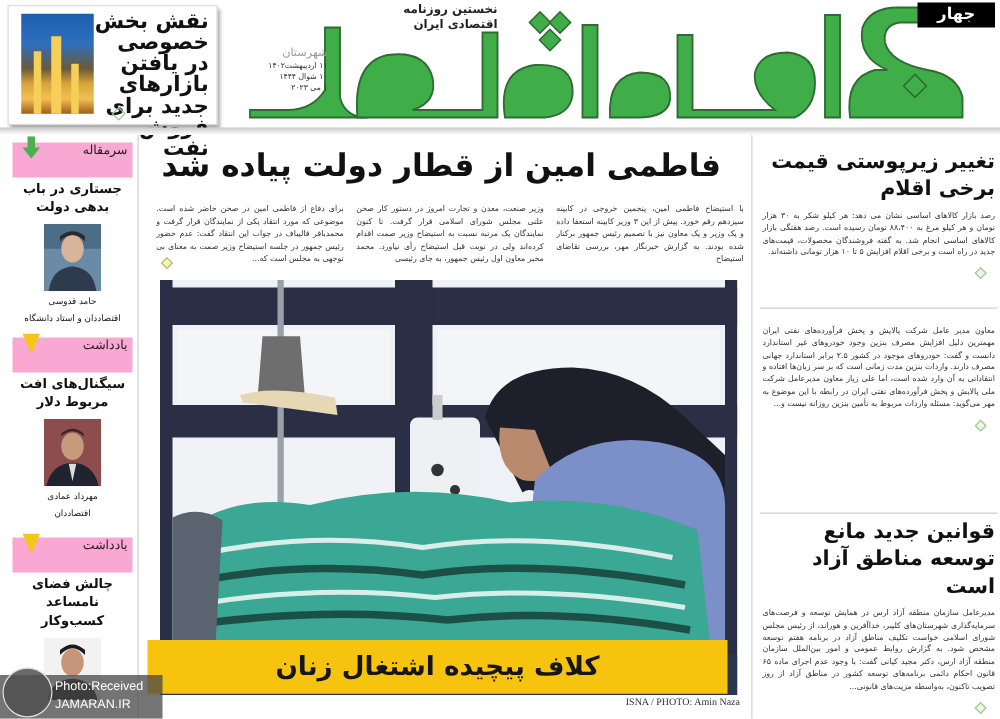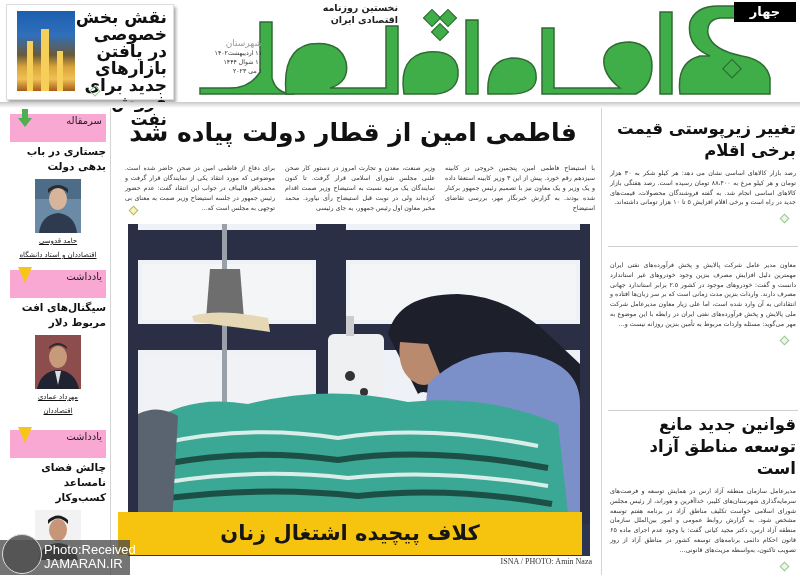--- a/index.html
+++ b/index.html
@@ -34,23 +34,23 @@
   .issue-line { font-size: 6.5px; line-height: 9px; color: #333; }
   .issue-line::before { content: "●"; color: #c0304a; font-size: 5px; margin-left: 2px; }
 
   
   .left-col { position: absolute; left: 0; top: 108px; width: 110px; height: 467px; background: #fff; }
   .left-col-border { position: absolute; left: 110px; top: 108px; width: 1px; height: 467px; background: #d4d4d4; }
   .op-section { position: absolute; left: 10px; width: 96px; }
   .op-header { height: 28px; background: #f9a8d4; position: relative; }
   .op-header-label { position: absolute; right: 4px; top: 1px; font-size: 10px; color: #222; }
   .op-arrow { position: absolute; left: 8px; top: -5px; width: 14px; height: 18px; }
-  .op-title { font-weight: bold; font-size: 10.5px; line-height: 15px; margin-top: 2px; }
+  .op-title { text-align: center; font-weight: bold; font-size: 10.5px; line-height: 15px; margin-top: 2px; }
   .op-photo { margin: 5px auto 0; width: 46px; height: 54px; position: relative; overflow: hidden; }
-  .op-name { text-align: center; font-size: 7px; line-height: 11px; margin-top: 3px; text-decoration: underline; }
+  .op-name { text-align: center; font-size: 7px; line-height: 11px; margin-top: 3px; }
 
   
   .main-headline { position: absolute; left: 118px; top: 116px; width: 470px; text-align: center;
     font-weight: bold; font-size: 25px; line-height: 34px; color: #111; direction: rtl; }
   .main-body { position: absolute; left: 125px; top: 163px; width: 470px; height: 55px; direction: rtl; }
   .body-col { position: absolute; top: 0; width: 150px; font-size: 6.3px; line-height: 10px; color: #333; text-align: justify; }
   .lead-mark { display: inline-block; width: 7px; height: 7px; border: 1px solid #b9b76a; background: #f7f3c2; transform: rotate(45deg); }
 
   .main-photo { position: absolute; left: 128px; top: 224px; width: 462px; height: 332px; overflow: hidden; background: #e9edf2; }
   .photo-caption-band { position: absolute; left: 118px; top: 512px; width: 464px; height: 43px; background: #f6c40f; }
@@ -63,21 +63,21 @@
   .right-col-border { position: absolute; left: 601px; top: 108px; width: 1px; height: 467px; background: #d4d4d4; }
   .story { position: absolute; left: 610px; width: 186px; direction: rtl; }
   .story-title { text-align: right; font-weight: bold; font-size: 16.5px; line-height: 22px; color: #111; }
   .story-body { font-size: 6.3px; line-height: 9.8px; color: #333; text-align: justify; margin-top: 6px; }
   .story-mark { display: inline-block; width: 7px; height: 7px; border: 1px solid #9cc78f; background: #eef7e6; transform: rotate(45deg); margin: 4px 8px 0 0; }
   .story-sep { position: absolute; left: 608px; width: 190px; height: 1px; background: #cfcfcf; }
 
   
   .watermark { position: absolute; left: 0; top: 540px; width: 130px; height: 35px; background: rgba(70,70,70,0.75); }
   .wm-circle { position: absolute; left: 2px; top: -6px; width: 40px; height: 40px; border-radius: 50%; background: rgba(80,80,80,0.85); border: 1.5px solid #ddd; }
-  .wm-text { position: absolute; left: 44px; top: 3px; direction: ltr; color: #fff; font-size: 13px; line-height: 14px; font-family: "Liberation Sans", sans-serif; }
+  .wm-text { position: absolute; left: 44px; top: 3px; direction: ltr; color: #fff; font-size: 10px; line-height: 14px; font-family: "Liberation Sans", sans-serif; }
 </style>
 </head>
 <body>
 
 <div class="masthead">
 
   <div class="promo-box">
     <div class="promo-photo">
       <div class="tower" style="left:10px;height:50px;"></div>
       <div class="tower" style="left:24px;height:62px;width:8px;"></div>

